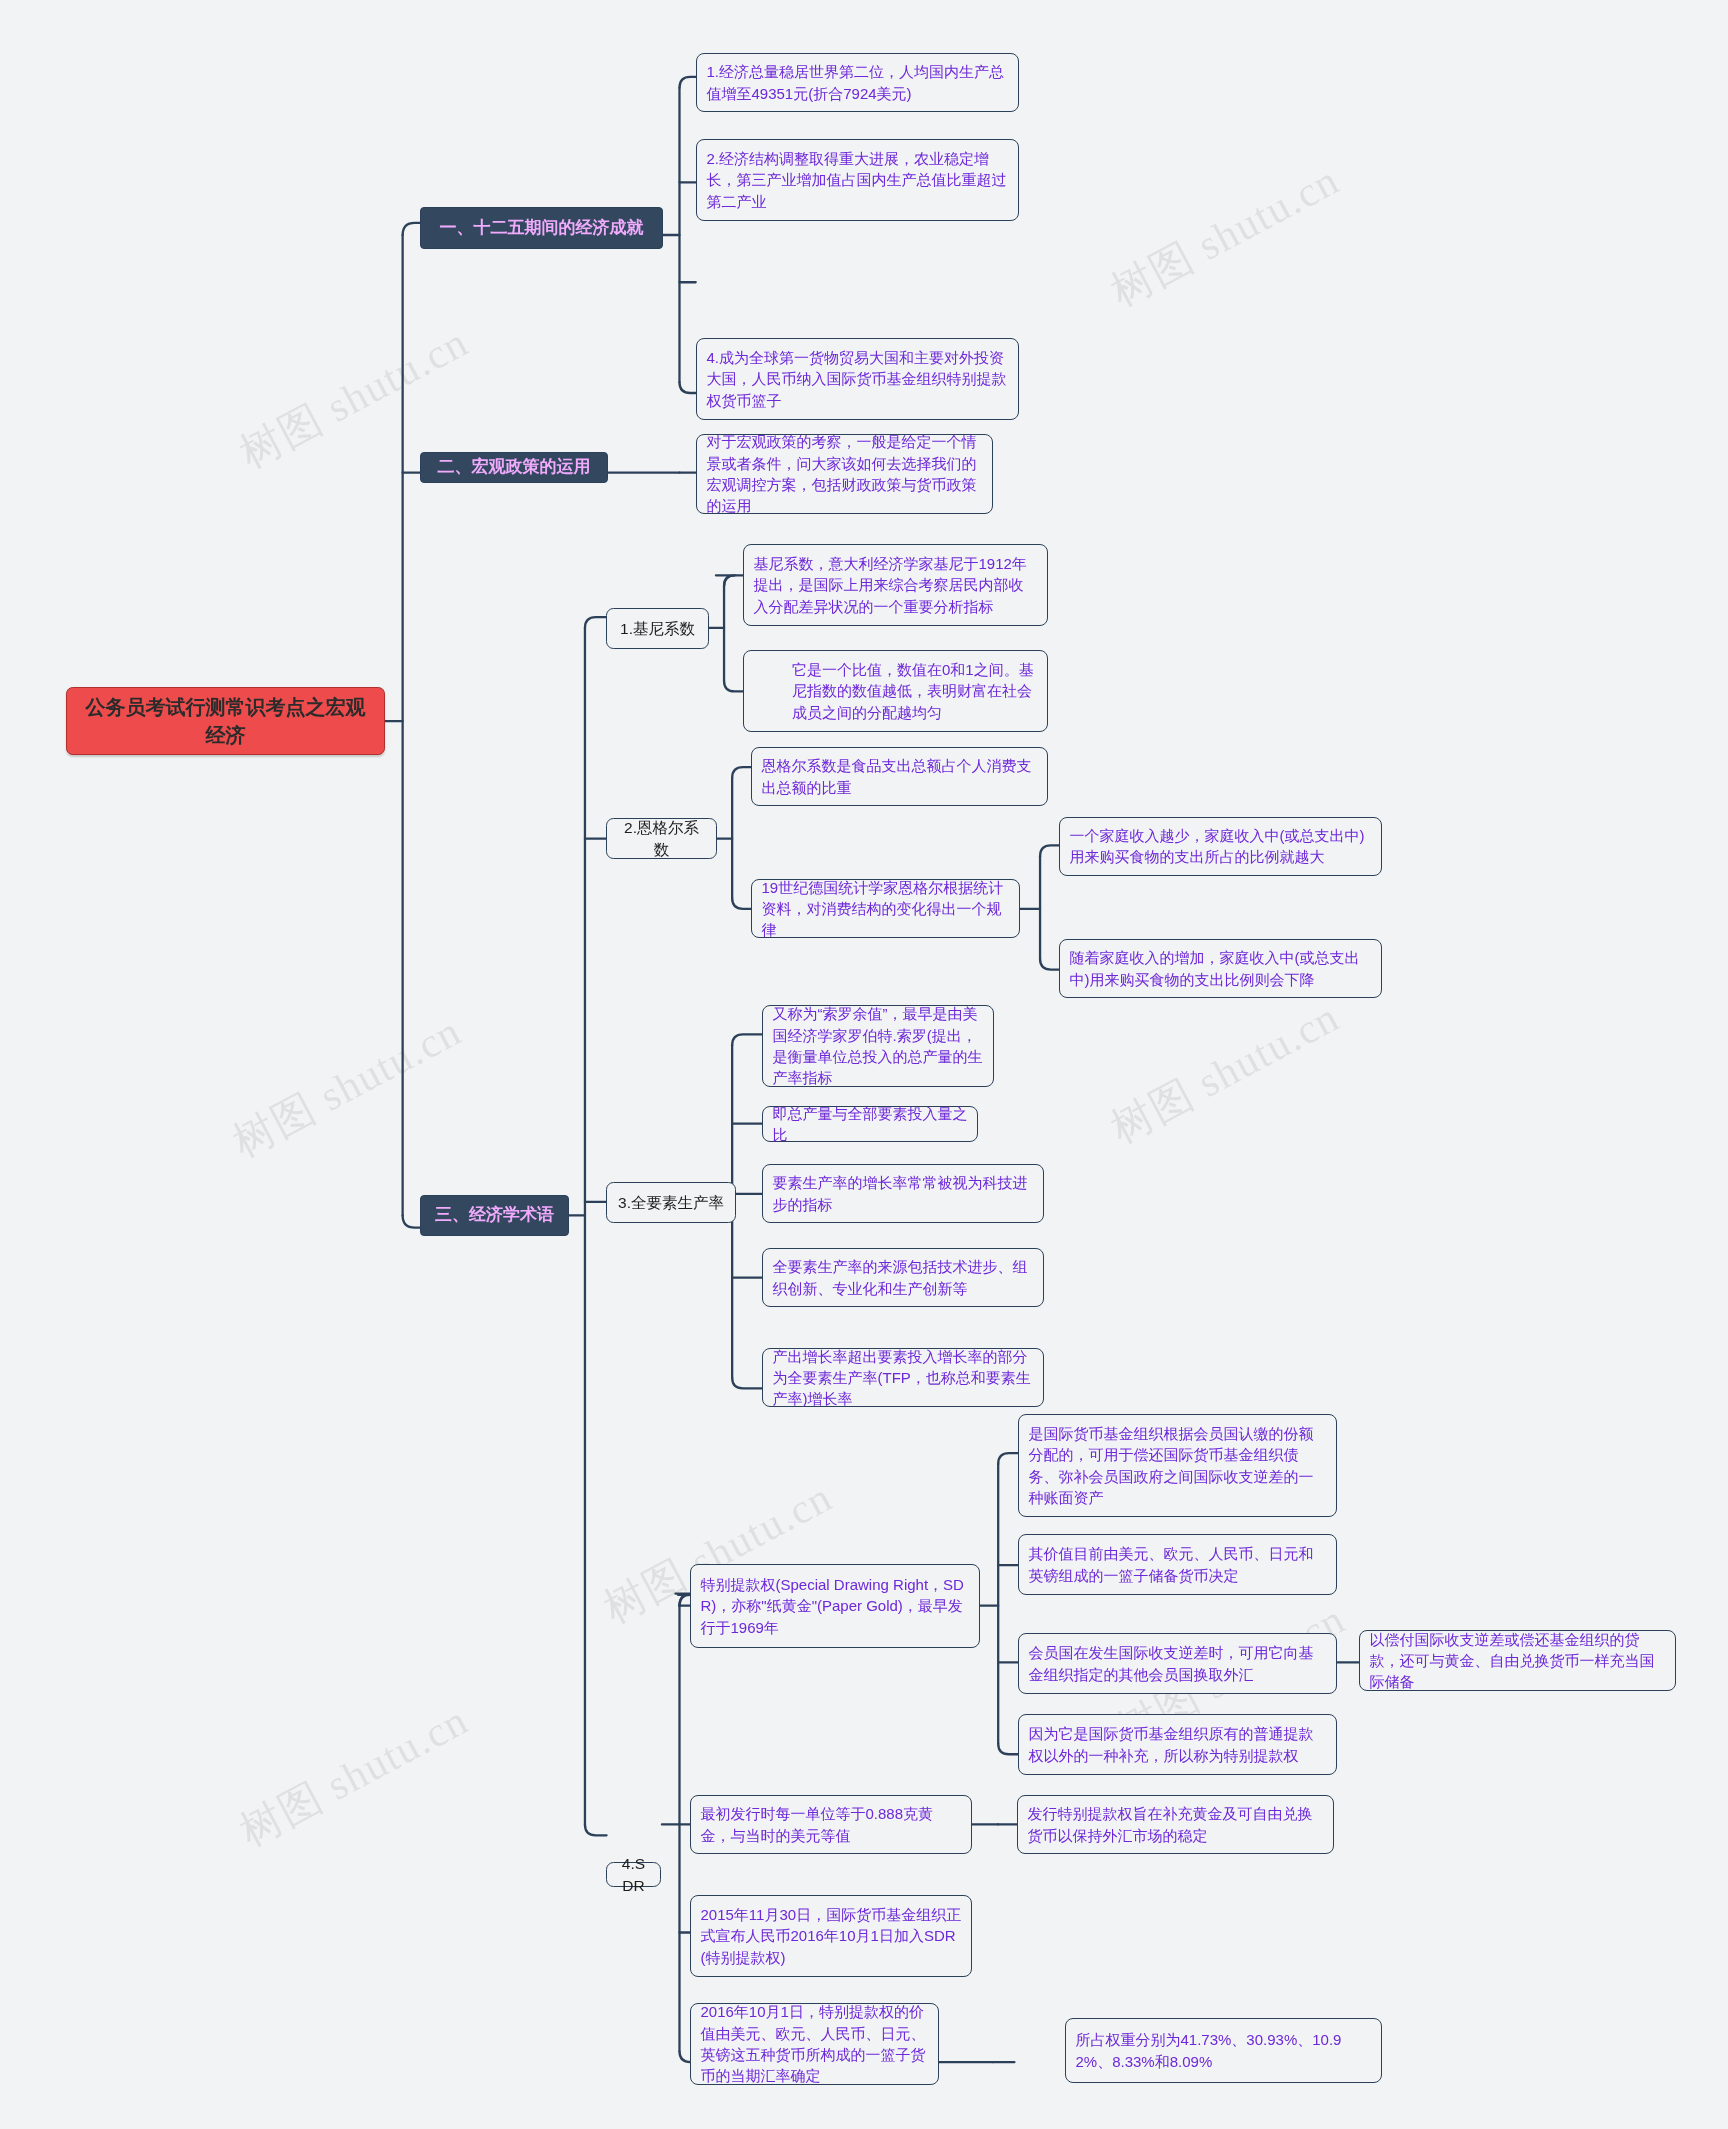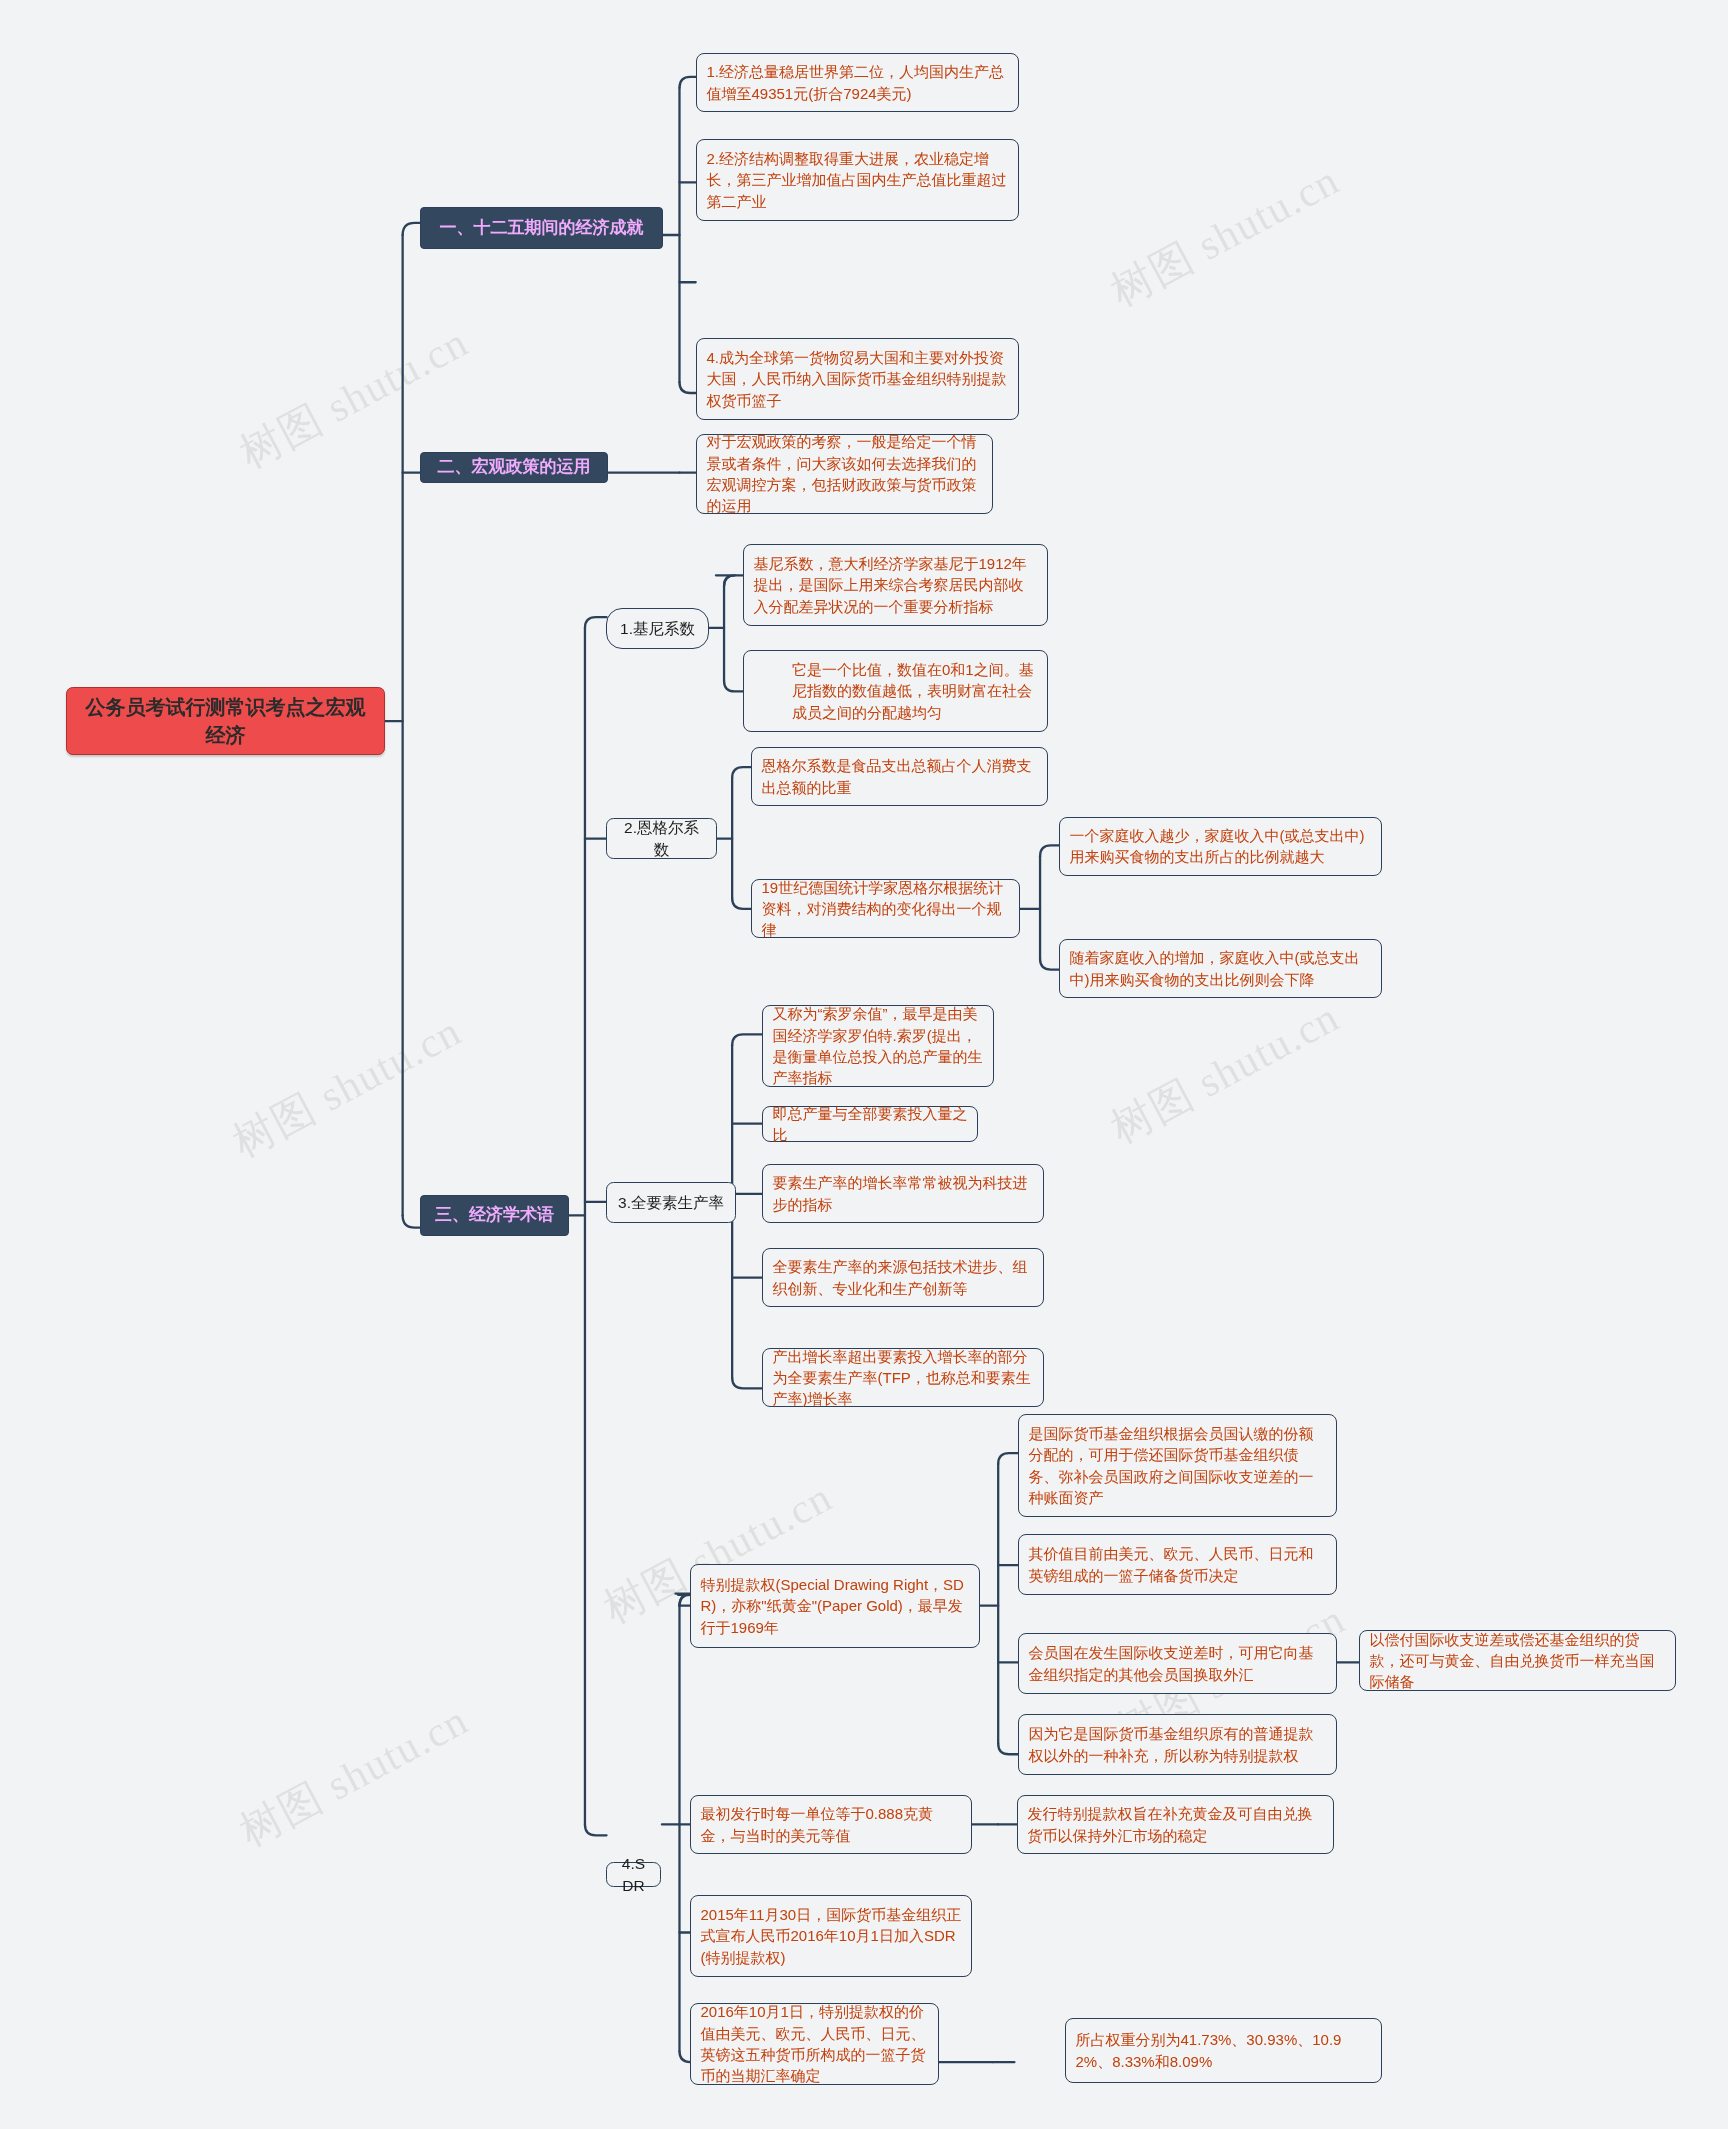--- a/index.html
+++ b/index.html
@@ -100,21 +100,21 @@
     justify-content: center;
     text-align: center;
   }
   .n-l2 .txt { text-align: center; }
 
   
   .n-leaf {
     background: #f2f3f4;
     border: 1.7px solid #2c4159;
     border-radius: 8px;
-    color: #c2410c;
+    color: #6d28d9;
     font-size: 15px;
     padding: 7.4px 9.5px;
     align-items: center;
   }
 </style>
 </head>
 <body>
 
 <div id="canvas">
 
@@ -225,21 +225,21 @@
     <span class="txt">二、宏观政策的运用</span>
   </div>
   <div class="node n-leaf" style="left:696px; top:434px; width:297px; height:80px;">
     <span class="txt">对于宏观政策的考察，一般是给定一个情景或者条件，问大家该如何去选择我们的宏观调控方案，包括财政政策与货币政策的运用</span>
   </div>
 
   <div class="node n-l1" style="left:420px; top:1195px; width:149px; height:41px;">
     <span class="txt">三、经济学术语</span>
   </div>
 
-  <div class="node n-l2" style="left:606px; top:608px; width:103px; height:41px;border-radius:16px;">
+  <div class="node n-l2" style="left:606px; top:608px; width:103px; height:41px;">
     <span class="txt">1.基尼系数</span>
   </div>
   <div class="node n-leaf" style="left:743px; top:544px; width:305px; height:82px;">
     <span class="txt">基尼系数，意大利经济学家基尼于1912年提出，是国际上用来综合考察居民内部收入分配差异状况的一个重要分析指标</span>
   </div>
   <div class="node n-leaf" style="left:743px; top:650px; width:305px; height:82px;padding-left:48px;">
     <span class="txt">它是一个比值，数值在0和1之间。基尼指数的数值越低，表明财富在社会成员之间的分配越均匀</span>
   </div>
 
   <div class="node n-l2" style="left:606px; top:818px; width:111px; height:41px;">

